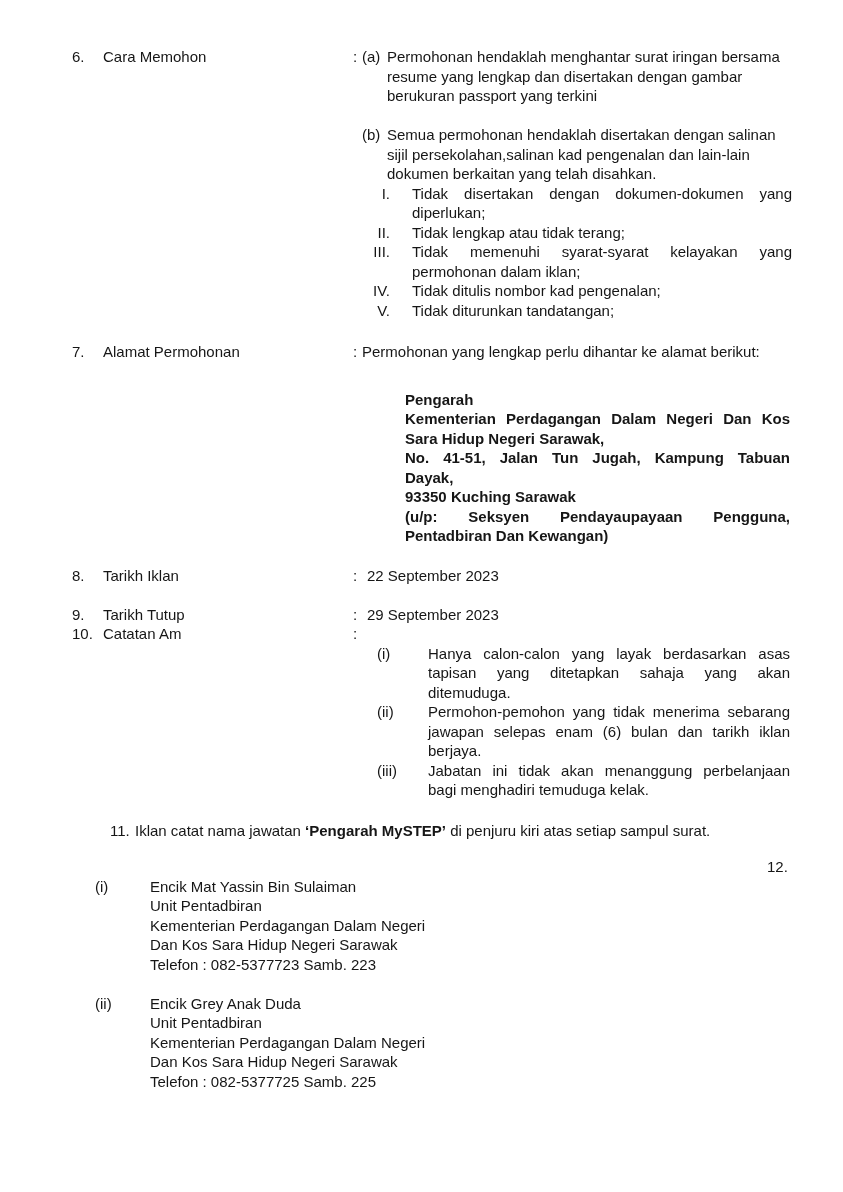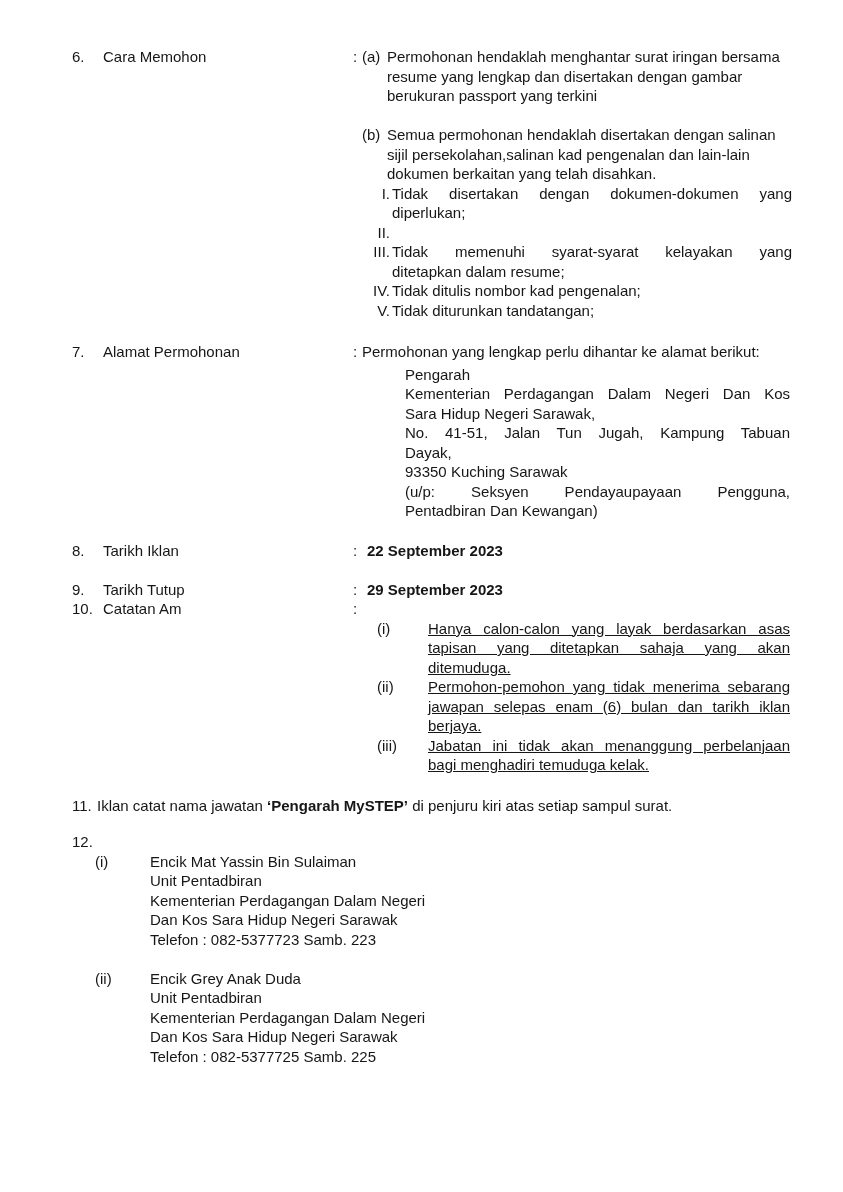--- a/index.html
+++ b/index.html
@@ -12,50 +12,50 @@
     color: #161616;
     font-family: "Liberation Sans", sans-serif;
     font-size: 15px;
     line-height: 19.5px;
     padding: 47px 51px 0 72px;
     overflow: hidden;
   }
   .row { display: flex; align-items: flex-start; }
   .col-label { width: 281px; flex: none; display: flex; }
   .num  { width: 31px; flex: none; }
-  .num2 { width: 25px; flex: none; }
+  .num2 { width: 25px; flex: none; margin-left: 38px; }
   .col-colon { width: 9px; flex: none; }
   .col-content { width: 430px; flex: none; }
 
   .hang { display: flex; }
   .hmarker { width: 25px; flex: none; }
   .htext { flex: 1; }
   .mt { margin-top: 19.5px; }
 
   .reject-header { margin: 19.5px 0 0 15px; }
   .ritem { display: flex; }
   .rmark { width: 28px; flex: none; text-align: right; }
-  .rtext { margin-left: 2px; flex: 1; }
-
-  .addr { margin-left: 43px; margin-top: 3px; width: 385px; font-weight: normal; }
+  .rtext { margin-left: 22px; flex: 1; }
+
+  .addr { margin-left: 43px; margin-top: 28px; width: 385px; font-weight: bold; }
 
   .j { text-align: justify; text-align-last: justify; }
   .bold { font-weight: bold; }
 
-  .value { padding-left: 5px; font-weight: bold; }
+  .value { padding-left: 5px; font-weight: normal; }
 
   .note { display: flex; margin-left: 15px; }
   .nmark { width: 51px; flex: none; }
-  .ntext { width: 362px; flex: none; text-decoration: underline; }
+  .ntext { width: 362px; flex: none; }
 
   .sec7  { margin-top: 22px; }
   .sec8  { margin-top: 20px; }
   .sec9  { margin-top: 19.5px; }
   .sec11 { margin-top: 21px; }
-  .sec12 { margin-top: 17px; }
+  .sec12 { margin-top: 17px; justify-content: flex-end; }
 
   .contact { display: flex; margin-left: 23px; }
   .cmark { width: 55px; flex: none; }
   .ctext { flex: 1; }
   .contact.second { margin-top: 19.5px; }
 </style>
 </head>
 <body>
 
 <div class="page">
@@ -89,26 +89,29 @@
 
       <div class="ritem">
         <span class="rmark">I.</span>
         <div class="rtext">
           <div class="j">Tidak disertakan dengan dokumen-dokumen yang</div>
           <div>diperlukan;</div>
         </div>
       </div>
       <div class="ritem">
         <span class="rmark">II.</span>
+        <div class="rtext">
+          <div>Tidak lengkap atau tidak terang;</div>
+        </div>
       </div>
       <div class="ritem">
         <span class="rmark">III.</span>
         <div class="rtext">
           <div class="j">Tidak memenuhi syarat-syarat kelayakan yang</div>
-          <div>ditetapkan dalam resume;</div>
+          <div>permohonan dalam iklan;</div>
         </div>
       </div>
       <div class="ritem">
         <span class="rmark">IV.</span>
         <div class="rtext">
           <div>Tidak ditulis nombor kad pengenalan;</div>
         </div>
       </div>
       <div class="ritem">
         <span class="rmark">V.</span>

